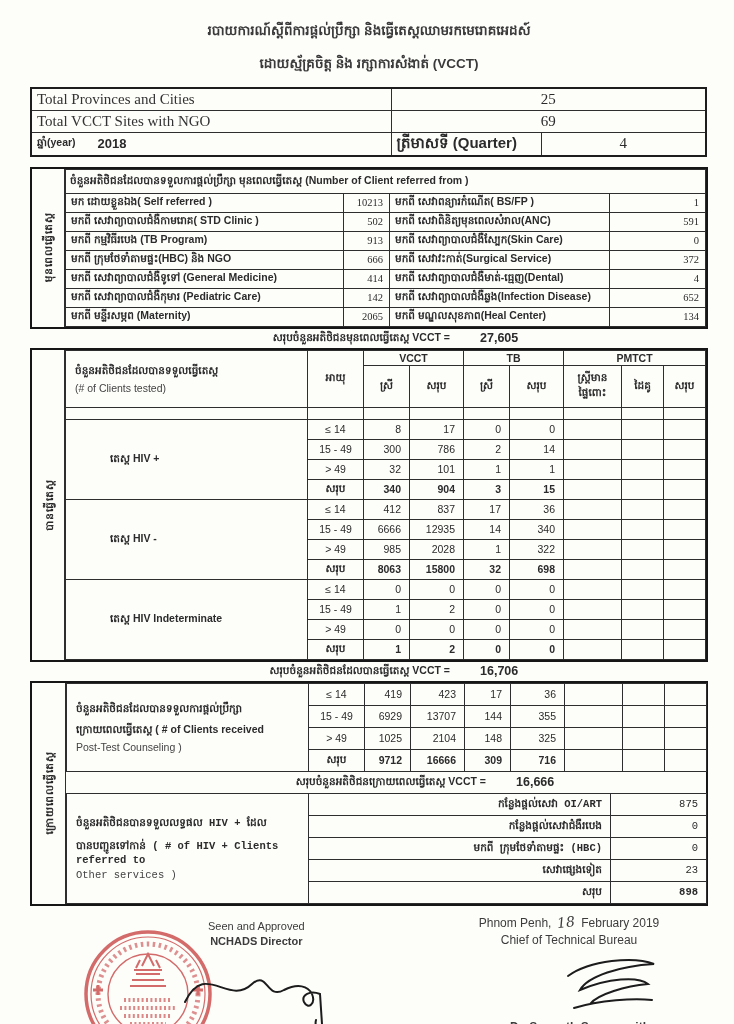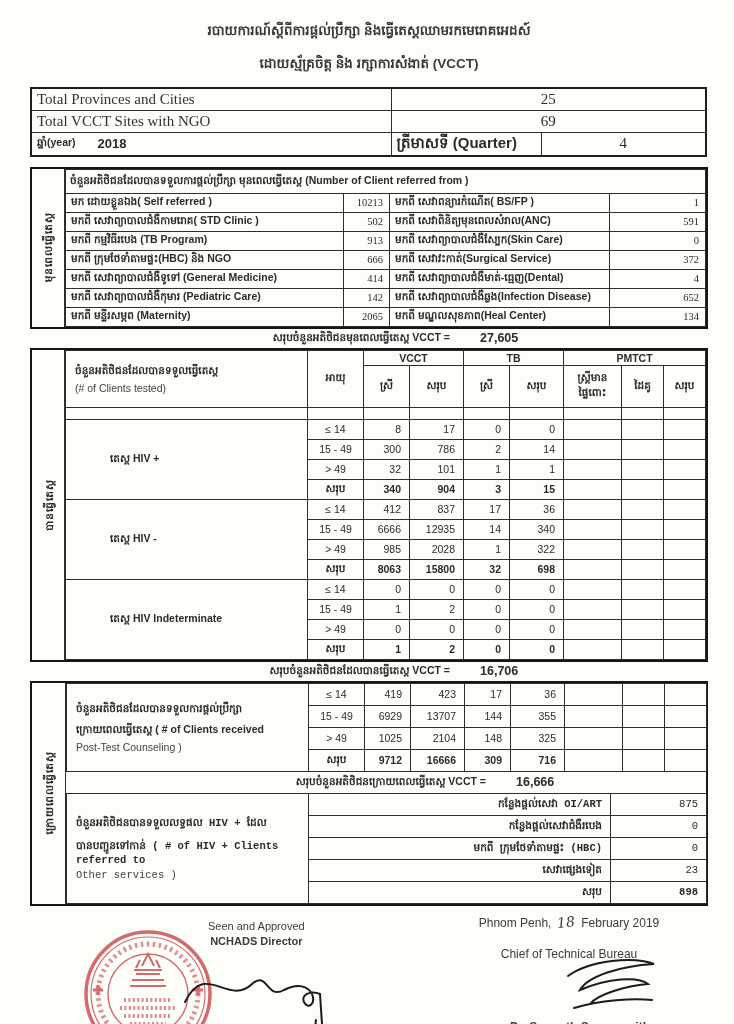--- a/index.html
+++ b/index.html
@@ -73,21 +73,21 @@
   
   .footer { position: relative; width: 678px; height: 150px; margin-top: 6px; }
   .approved-block { position: absolute; left: 178px; top: 8px; text-align: center; font-size: 11px; color: #3c3c3c; z-index: 3; }
   .approved-block .line2 { font-weight: 700; margin-top: 3px; }
   .stamp { position: absolute; left: 28px; top: 16px; z-index: 1; opacity: .9; }
   .sig-left { position: absolute; left: 150px; top: 40px; z-index: 4; }
   .director-name { position: absolute; left: 128px; top: 112px; font-family: "Liberation Serif", serif; font-weight: 700; font-size: 20px; color: #2b5fc0; z-index: 5; letter-spacing: .5px; }
   .date-block { position: absolute; left: 400px; top: 2px; width: 278px; text-align: center; font-size: 12px; color: #3c3c3c; }
   .date-line { display: inline-flex; gap: 6px; align-items: flex-end; }
   .hand-day { font-family: "DejaVu Serif", serif; font-style: italic; font-size: 14px; transform: rotate(-6deg); display: inline-block; }
-  .chief-title { margin-top: 17px; }
+  .chief-title { margin-top: 3px; }
   .sig-right { position: absolute; left: 520px; top: 38px; }
   .chief-name { position: absolute; left: 430px; top: 108px; width: 240px; text-align: center; font-size: 12px; font-weight: 700; color: #3c3c3c; }
 </style>
 </head>
 <body>
 
 <div class="page">
 
   <div class="title-block">
     <div class="title-line1">របាយការណ៍ស្តីពីការផ្តល់ប្រឹក្សា និងធ្វើតេស្តឈាមរកមេរោគអេដស៍</div>

